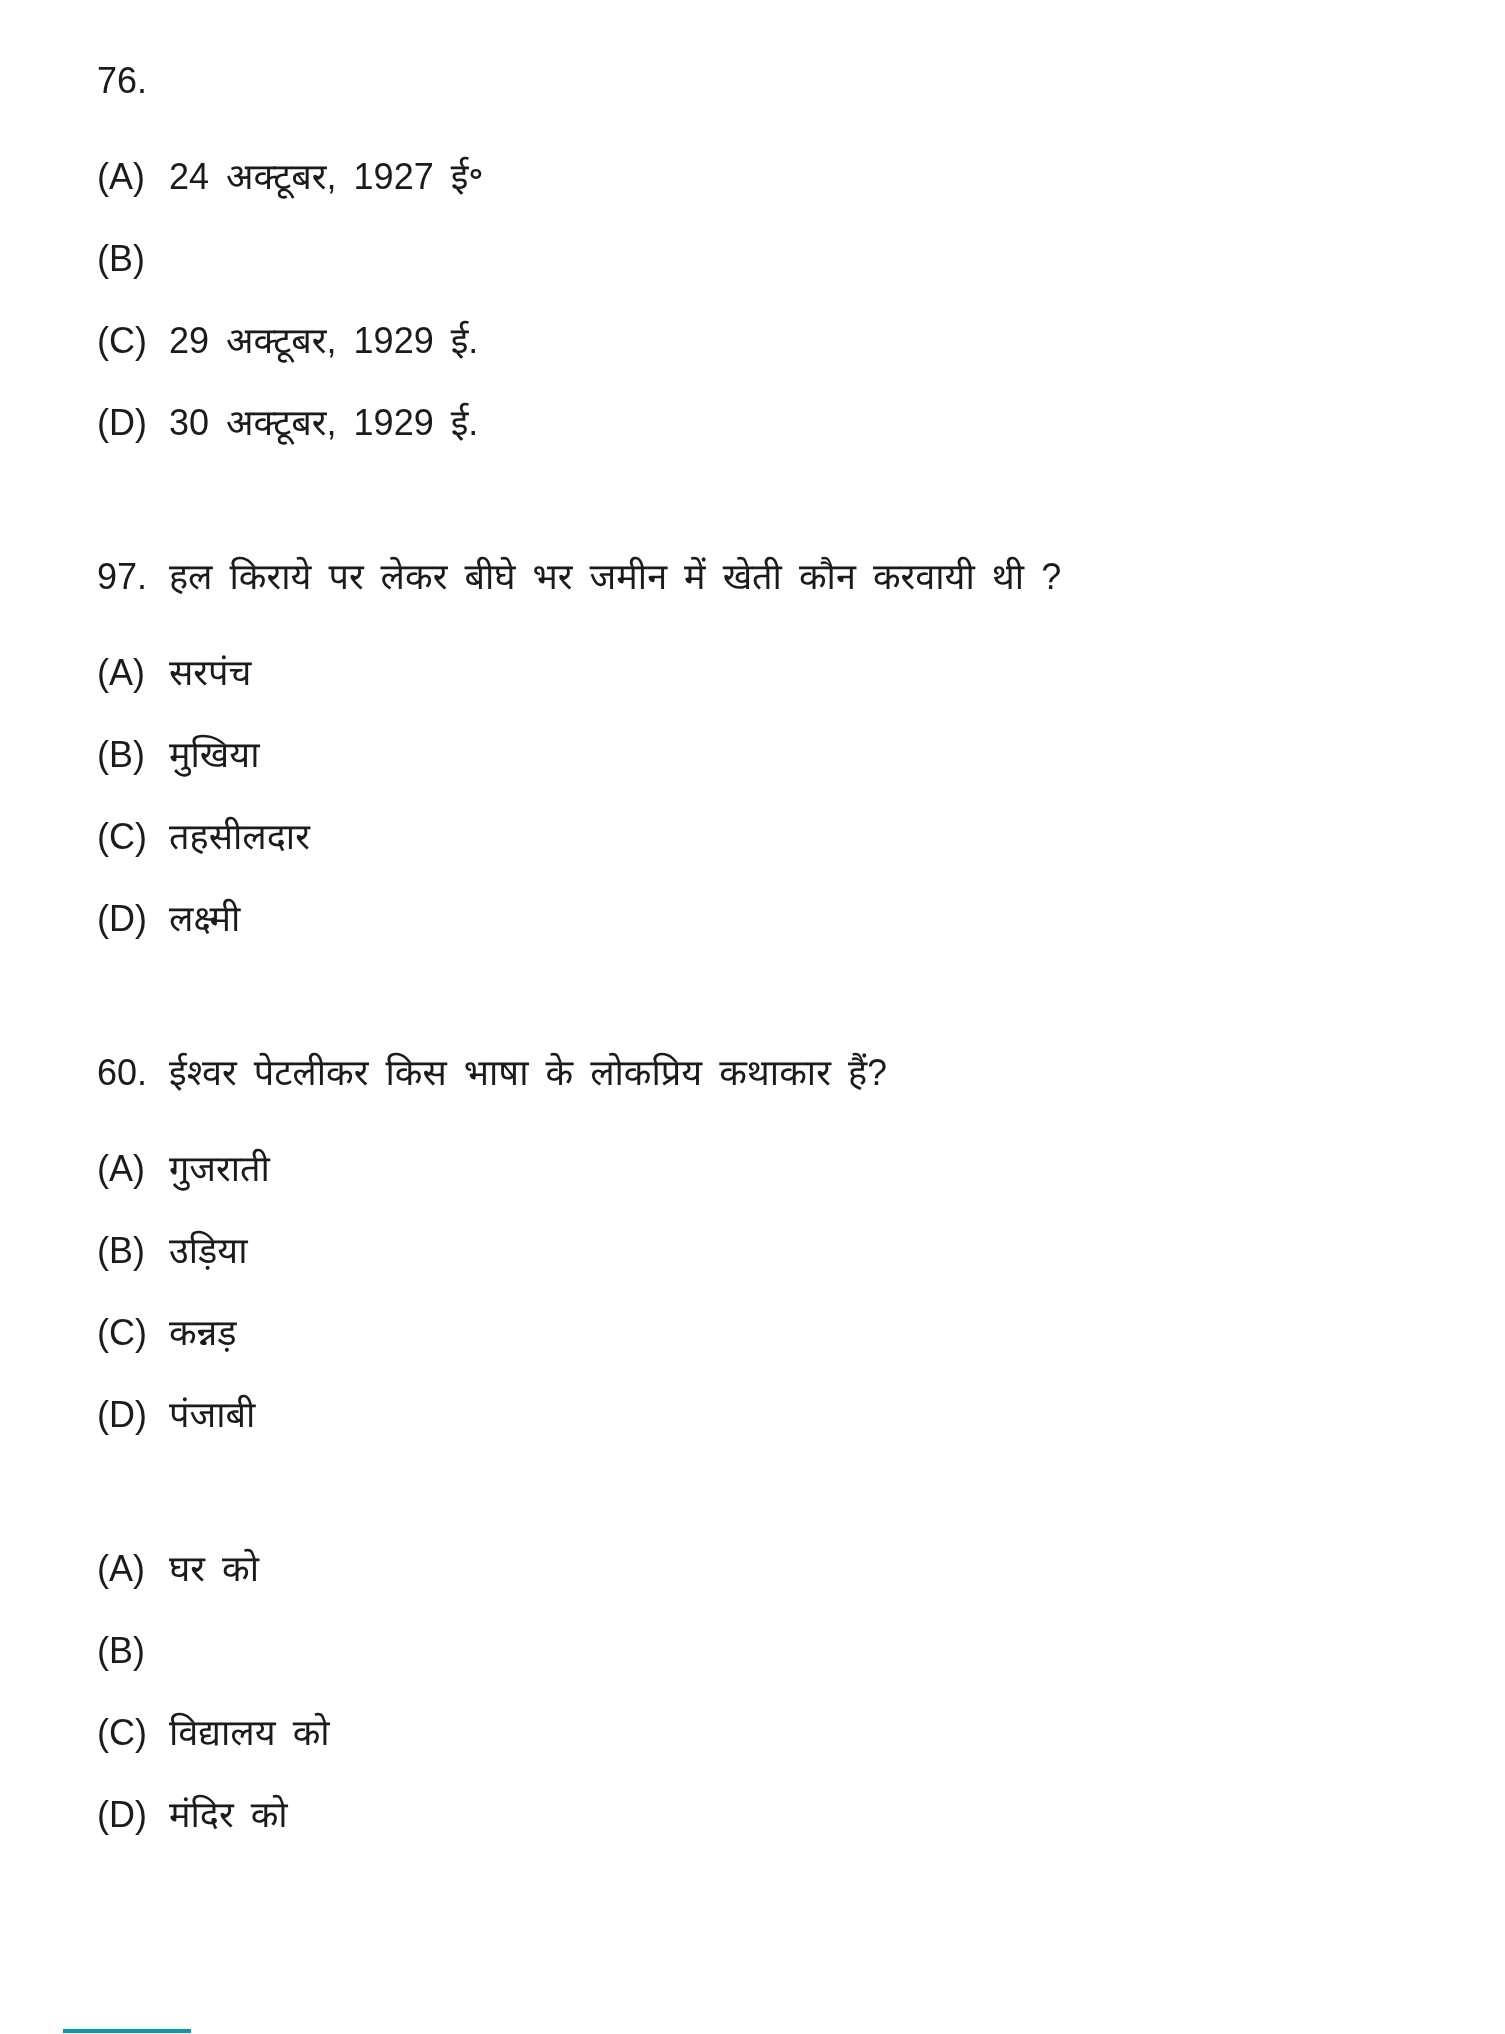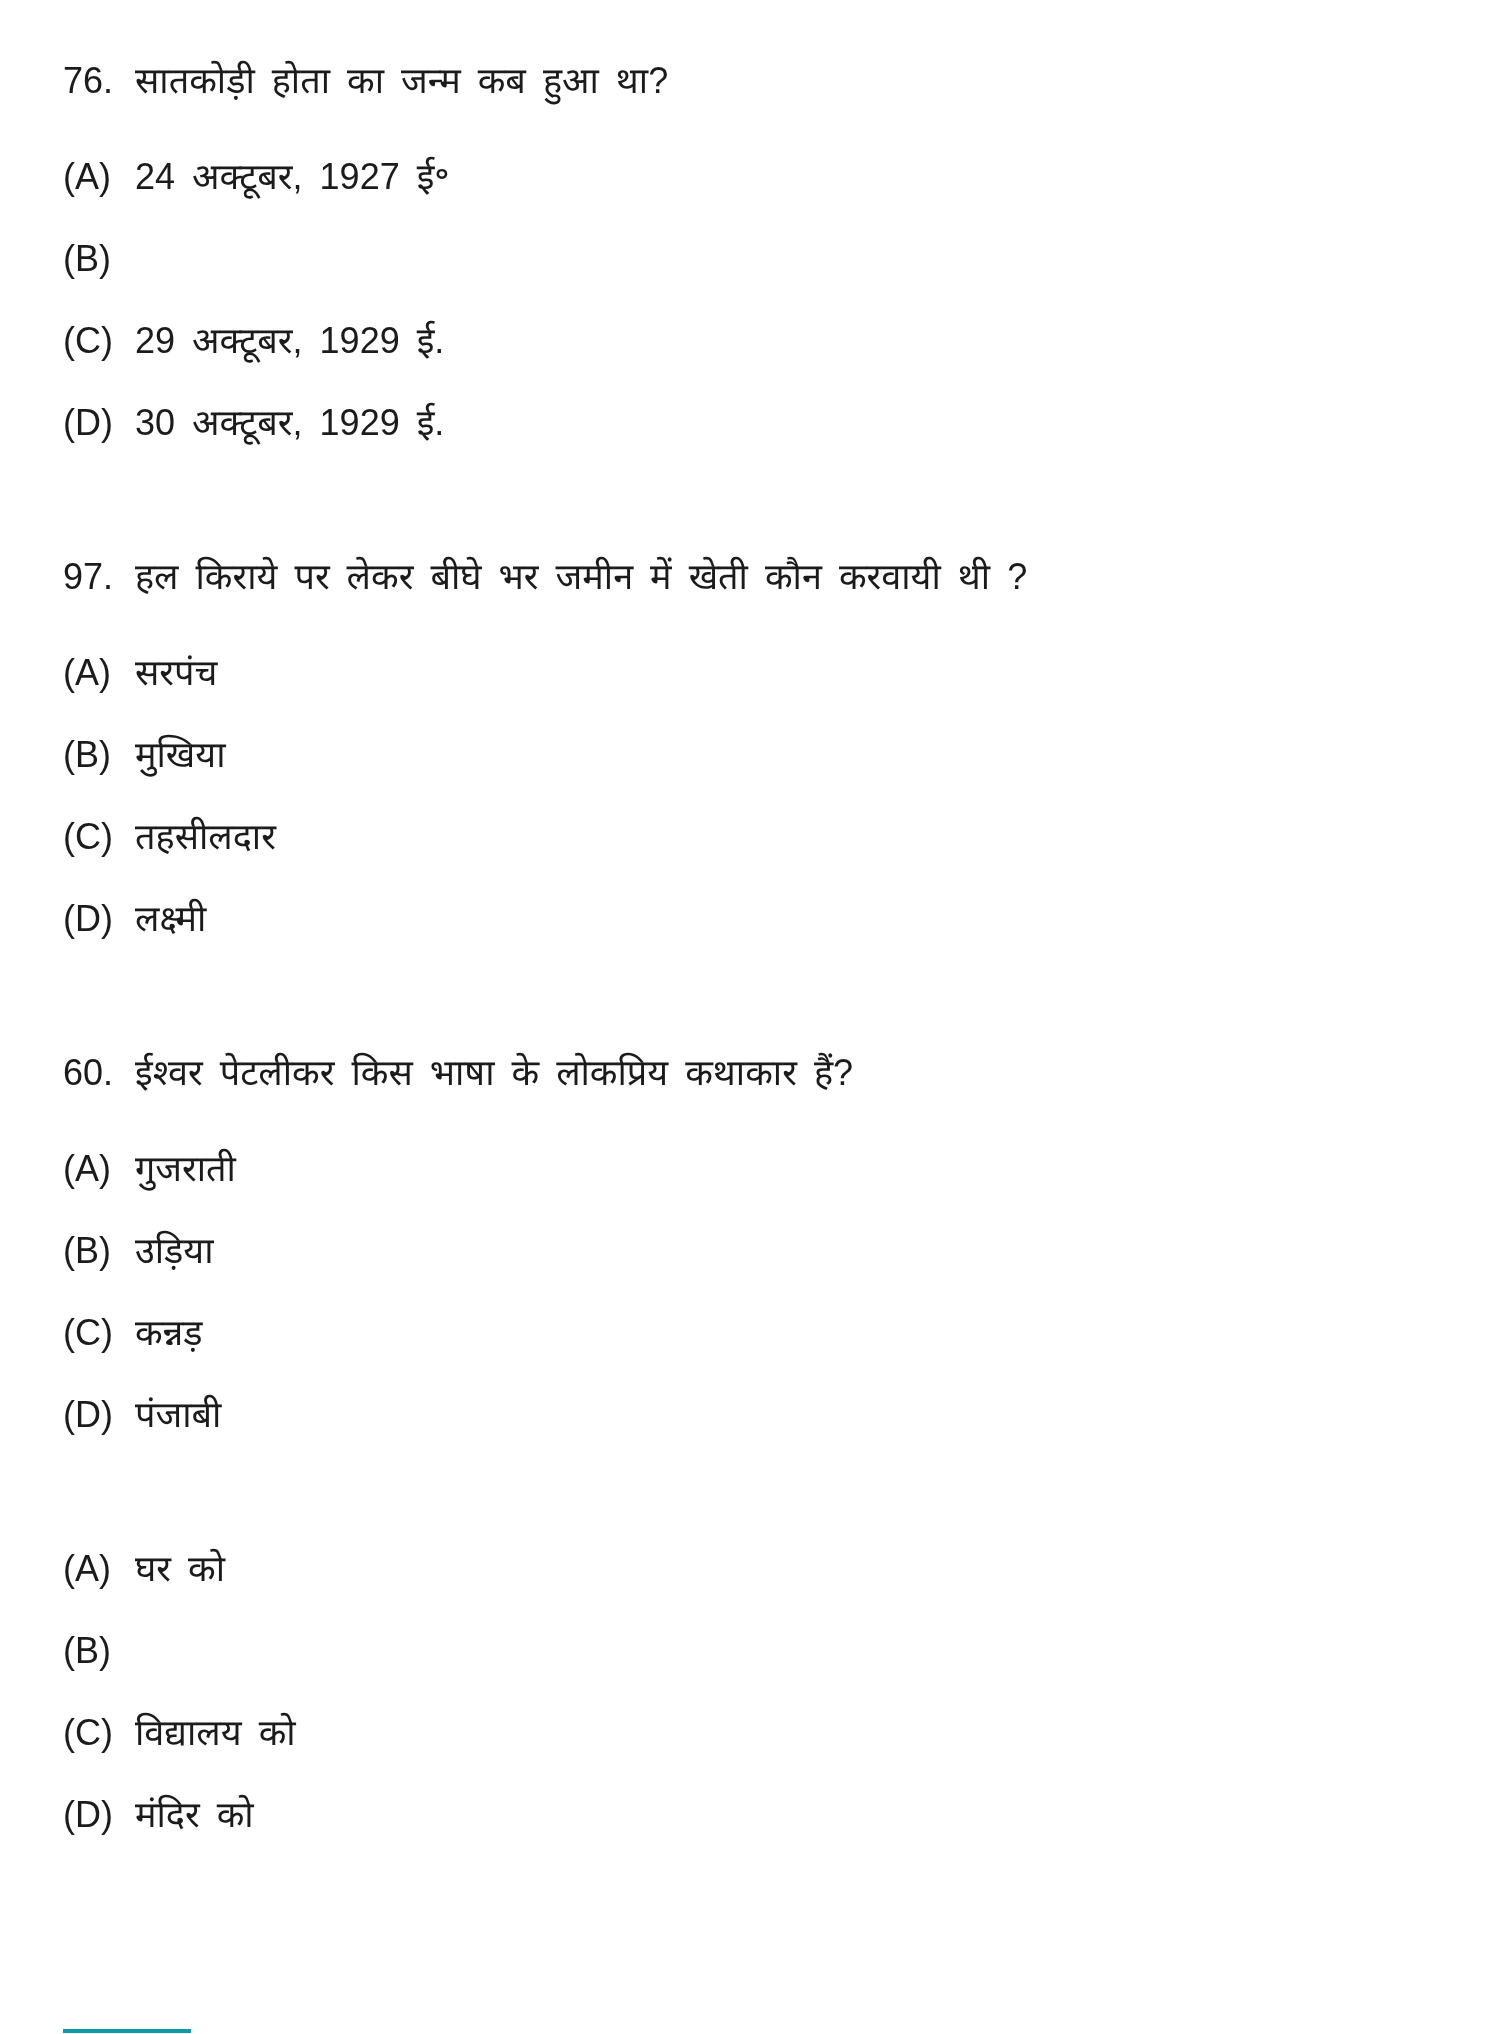--- a/index.html
+++ b/index.html
@@ -12,21 +12,21 @@
     width: 1505px;
     height: 2034px;
     font-family: "Liberation Sans", "DejaVu Sans", sans-serif;
     color: #1b1b1b;
   }
   .page {
     position: relative;
     width: 1505px;
     height: 2034px;
     background: #ffffff;
-    padding: 40px 50px 0 63px;
+    padding: 40px 50px 0 97px;
     overflow: hidden;
   }
   .q-block {
     margin-bottom: 72px;
   }
   .row {
     display: flex;
     align-items: baseline;
     font-size: 36px;
     line-height: 82px;
@@ -53,21 +53,20 @@
   }
 </style>
 </head>
 <body>
 
 <div class="page">
   <main>
       <section class="q-block">
     <div class="row q-row">
       <span class="row-label">76.</span>
-      <span class="row-text">सातकोड़ी होता का जन्म कब हुआ था?</span>
     </div>
     <div>
           <div class="row">
     <span class="row-label">(A)</span>
     <span class="row-text">24 अक्टूबर, 1927 ई॰</span>
   </div>
           <div class="row">
     <span class="row-label">(B)</span>
   </div>
           <div class="row">

